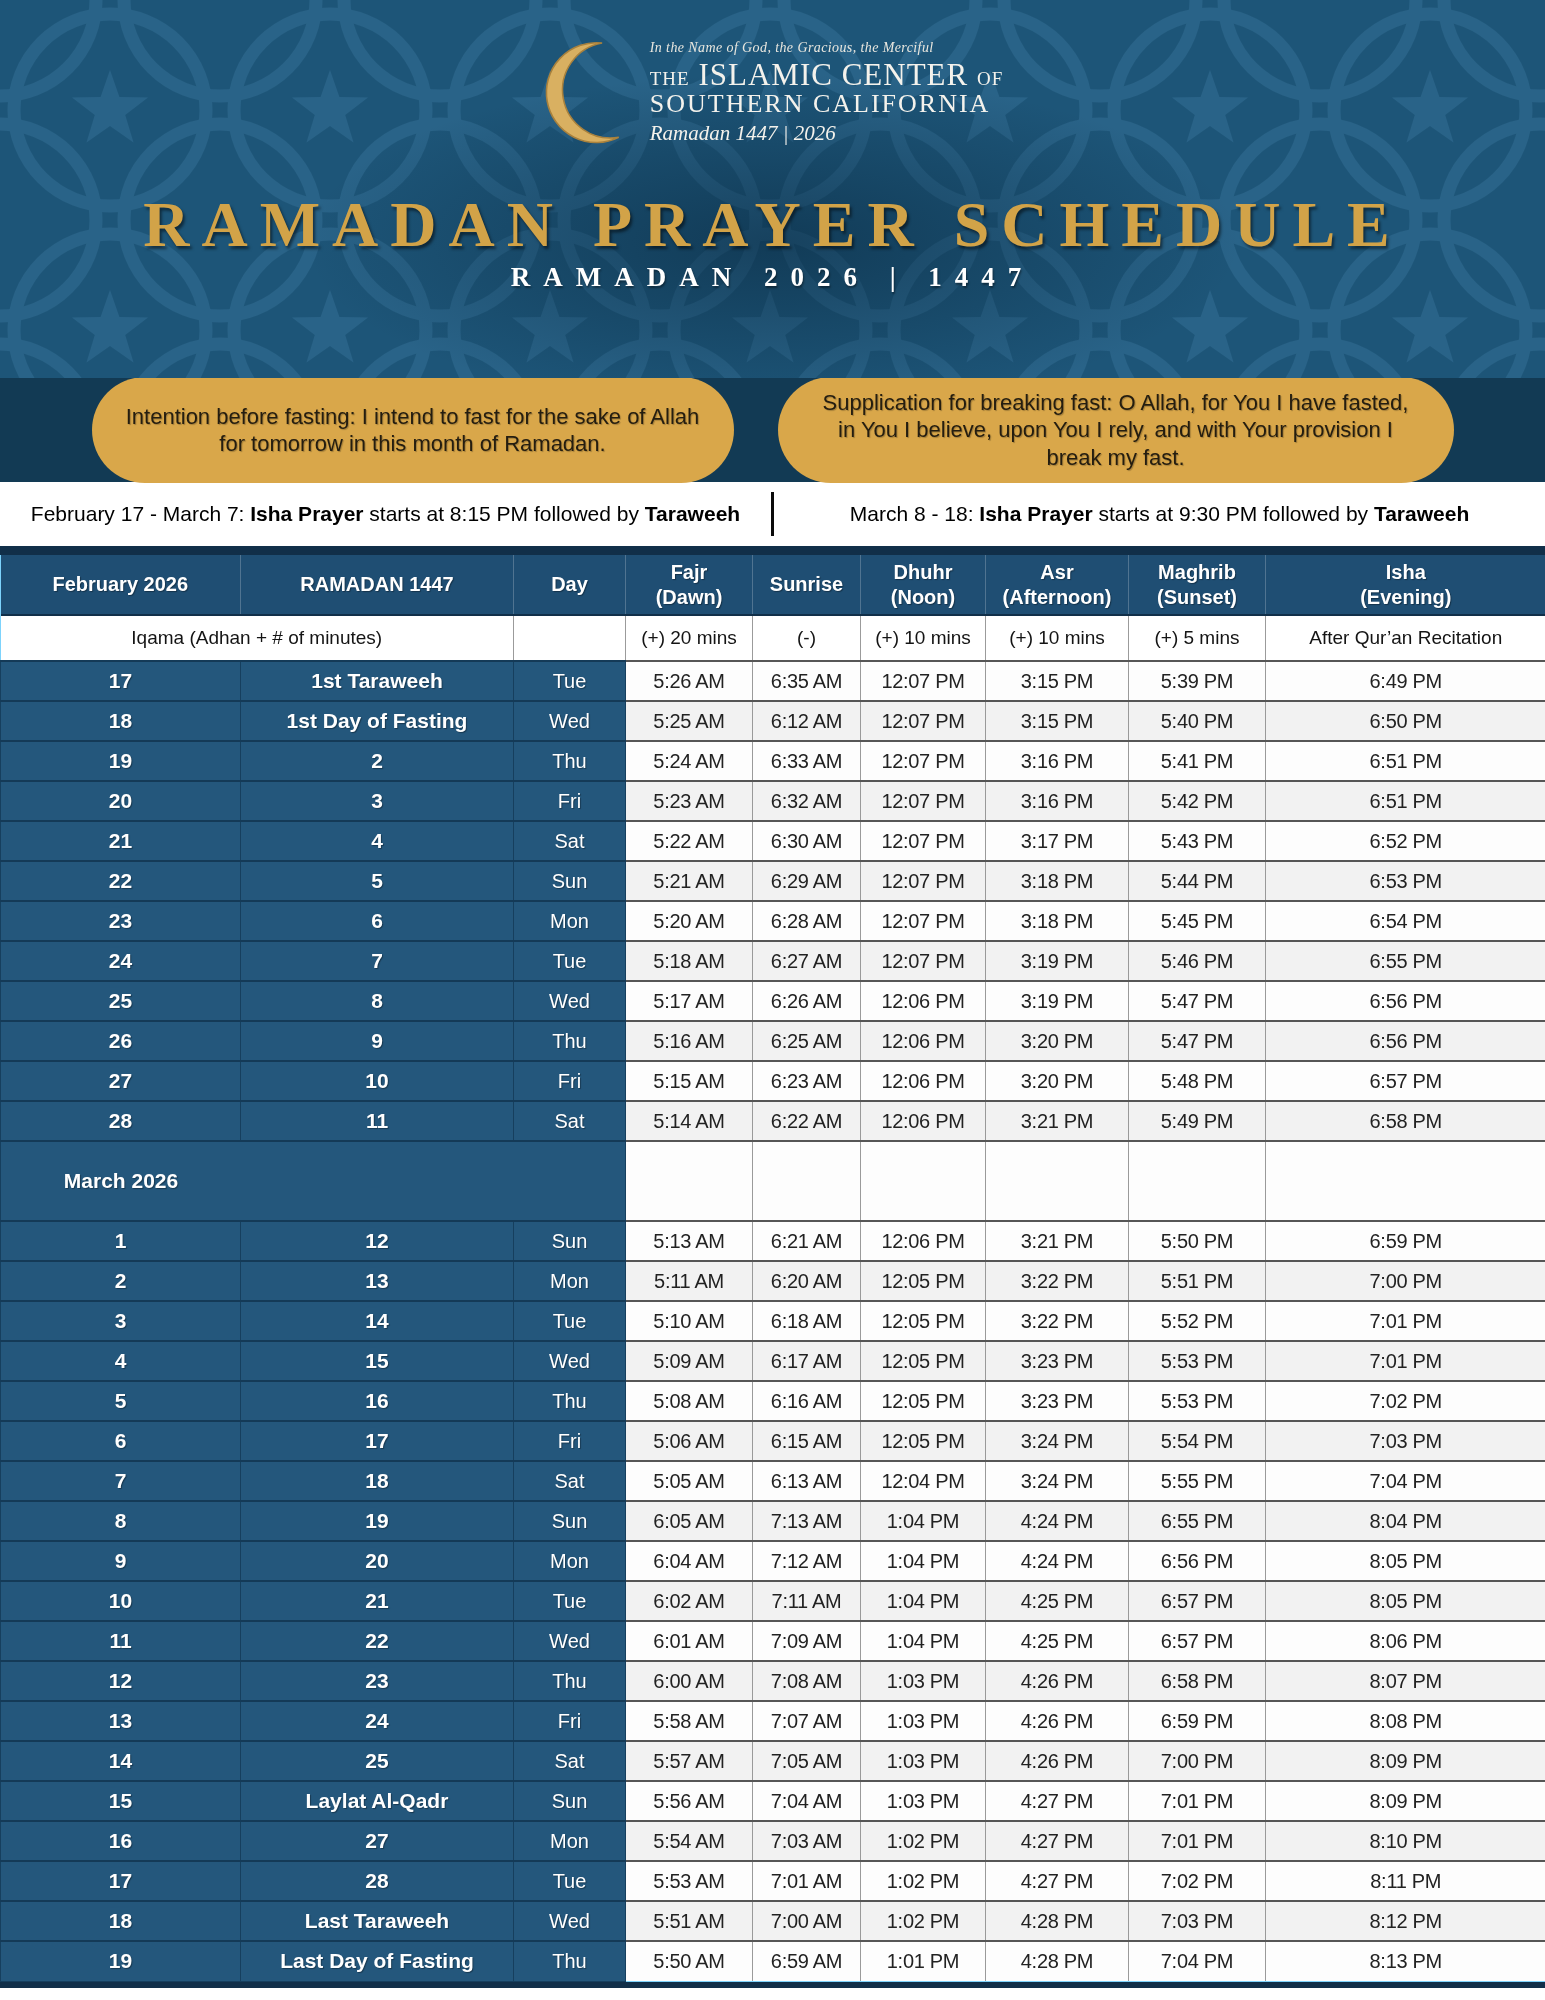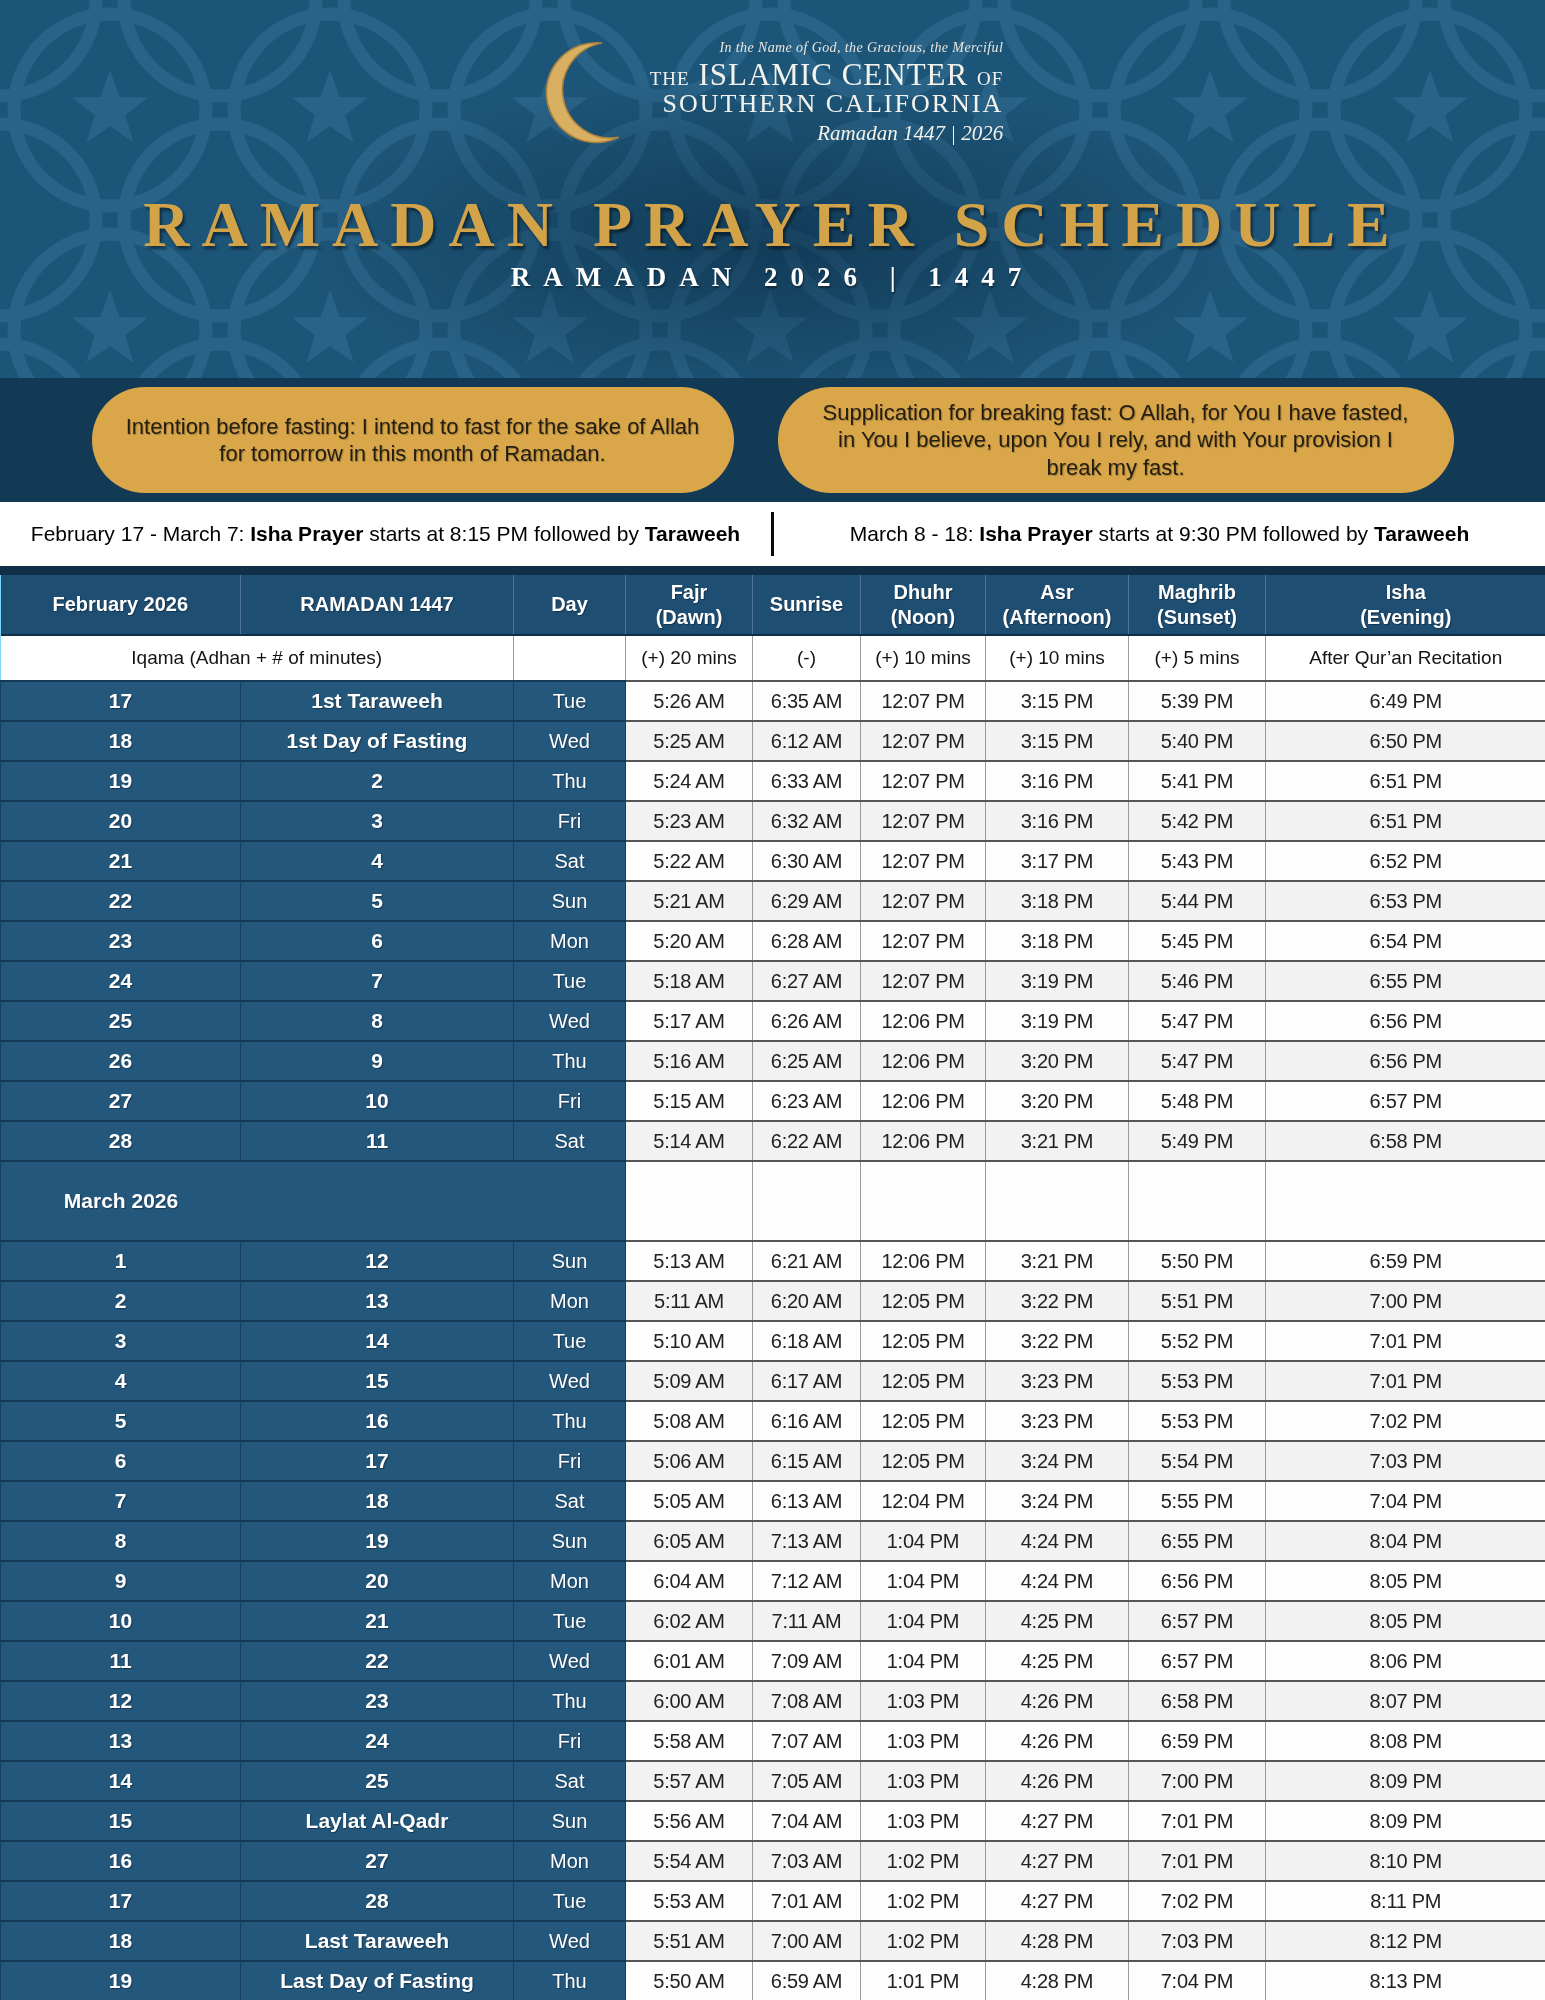--- a/index.html
+++ b/index.html
@@ -8,35 +8,35 @@
 
   
   .banner { position:relative; width:100%; height:378px; background:#1d5578; overflow:hidden; }
   .banner svg.pattern { position:absolute; inset:0; }
   .banner::after { content:''; position:absolute; inset:0;
     background:radial-gradient(ellipse 42% 62% at 50% 64%, rgba(8,38,60,0.55), rgba(8,38,60,0) 72%); }
   .banner-inner { position:relative; z-index:2; display:flex; flex-direction:column; align-items:center; }
 
   .logo { display:flex; align-items:center; justify-content:center; margin-top:34px; }
   .crescent { width:104px; height:118px; transform:rotate(-10deg); margin-right:4px; }
-  .logo-text { text-align:right; color:#f4f2ec; font-family:"Liberation Serif", serif; }
+  .logo-text { text-align:left; color:#f4f2ec; font-family:"Liberation Serif", serif; }
   .bismillah { font-style:italic; font-size:14px; letter-spacing:0.4px; color:#e9e7df; margin-bottom:3px; }
   .org-line1 { font-size:31px; letter-spacing:1px; line-height:1.0; text-transform:uppercase; }
   .org-line1 .sm { font-size:19px; }
   .org-line2 { font-size:26px; letter-spacing:2px; line-height:1.1; text-transform:uppercase; }
   .org-tagline { font-style:italic; font-size:21px; margin-top:2px; }
 
   .page-title { margin-top:36px; font-family:"Liberation Serif", serif; font-weight:700;
     font-size:64px; letter-spacing:12px; color:#d2a348; white-space:nowrap;
     text-shadow:2px 3px 3px rgba(0,0,0,0.5); }
   .page-subtitle { font-family:"Liberation Serif", serif; font-weight:700;
     font-size:27px; letter-spacing:13px; color:#ffffff; text-shadow:1px 2px 2px rgba(0,0,0,0.4); }
 
   
-  .pill-strip { width:100%; height:124px; background:#123a54; display:flex;
+  .pill-strip { width:100%; height:104px; background:#123a54; display:flex;
     align-items:center; justify-content:center; gap:44px; }
   .pill { background:#d9a74a; border-radius:54px; height:106px; display:flex;
     align-items:center; justify-content:center; text-align:center;
     font-size:22px; line-height:1.25; color:#241d10; font-weight:500;
     text-shadow:1px 1px 1px rgba(0,0,0,0.25); padding:0 34px; }
   .pill-left { width:642px; }
   .pill-right { width:676px; }
 
   
   .info-bar { width:100%; height:64px; background:#ffffff; display:flex; align-items:center; }

